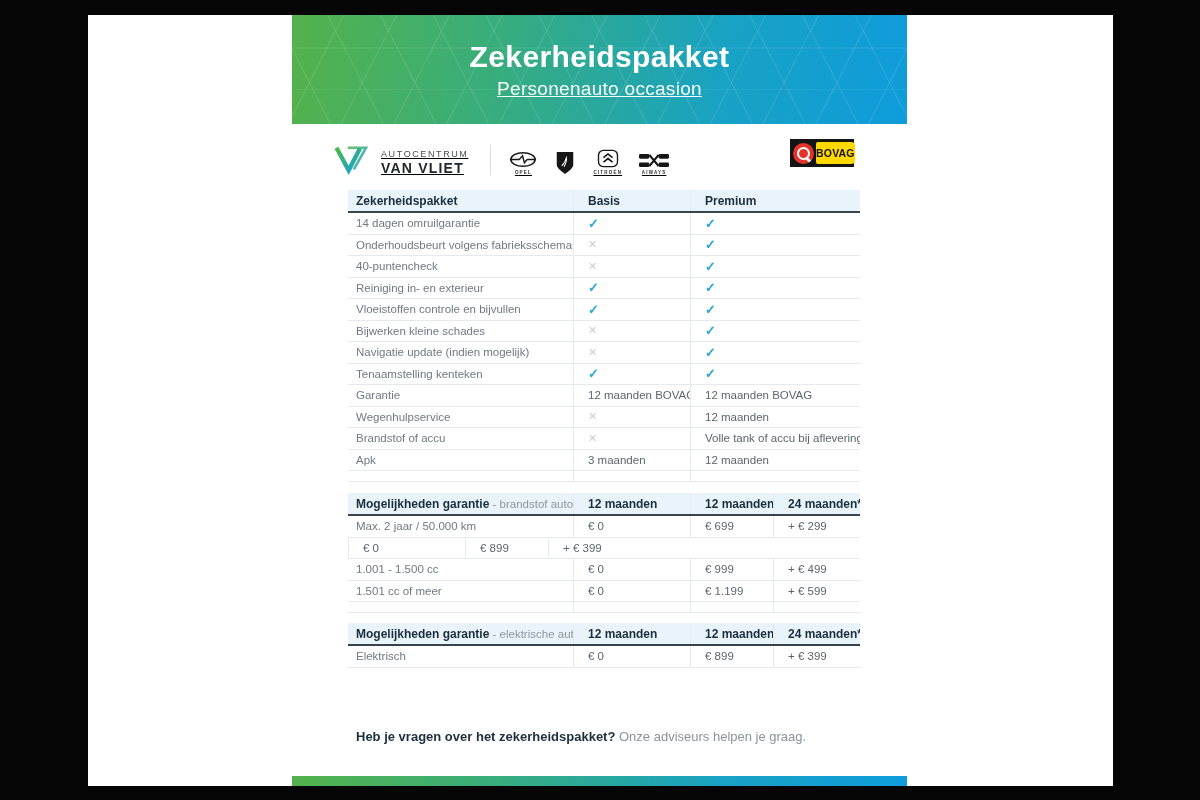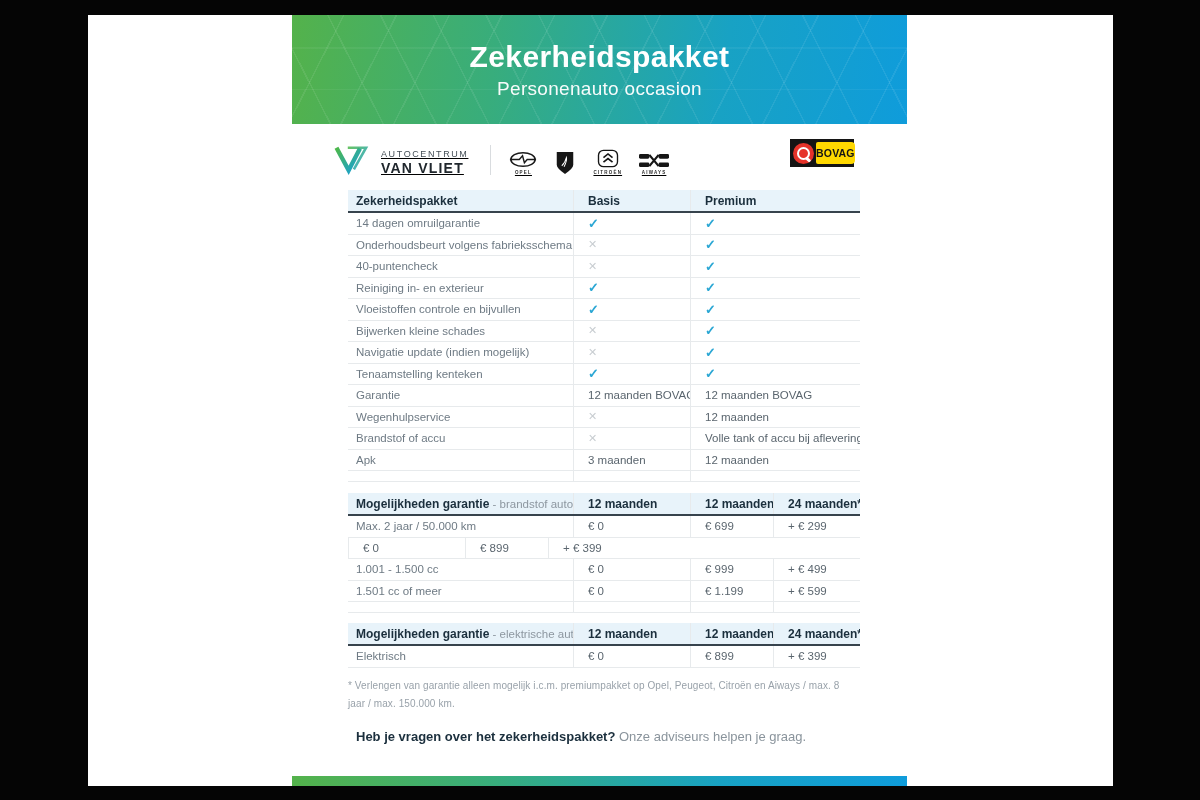--- a/index.html
+++ b/index.html
@@ -11,21 +11,21 @@
   .banner{position:absolute;left:204px;top:0;width:615px;height:109px;
           background:linear-gradient(97deg,#54b24b 0%,#38ad7c 33%,#18a2c4 70%,#0f9cdb 100%);
           overflow:hidden;}
   .banner::before{content:"";position:absolute;inset:-10px;
       background:
         repeating-linear-gradient(63deg, rgba(255,255,255,.08) 0 1.5px, transparent 1.5px 47px),
         repeating-linear-gradient(-63deg, rgba(255,255,255,.08) 0 1.5px, transparent 1.5px 47px),
         repeating-linear-gradient(180deg, rgba(255,255,255,.05) 0 1.5px, transparent 1.5px 42px);}
   .banner-inner{position:relative;text-align:center;color:#fff;padding-top:24px;}
   .banner-title{font-size:30px;font-weight:700;letter-spacing:.4px;line-height:36px;}
-  .banner-sub{font-size:19px;font-weight:400;opacity:.96;margin-top:3px;letter-spacing:.3px;}
+  .banner-sub{font-size:19px;font-weight:400;opacity:.96;margin-top:3px;letter-spacing:.3px;text-decoration:underline;}
 
   
   .logo-row{position:absolute;left:245px;top:116px;height:44px;display:flex;align-items:flex-end;text-decoration:underline;}
   .vv-text{margin-left:8px;line-height:1;}
   .vv-top{font-size:9px;letter-spacing:1.6px;color:#454f57;font-weight:500;}
   .vv-bottom{font-size:14px;letter-spacing:1.2px;color:#20272d;font-weight:800;margin-top:2px;}
   .logo-divider{width:1px;height:30px;background:#d9dcdf;margin:0 18px 0 22px;}
   .brands{display:flex;align-items:flex-end;gap:17px;}
   .brand{display:flex;flex-direction:column;align-items:center;gap:2px;}
   .brand-label{font-size:4.5px;letter-spacing:1.2px;color:#2a2a2a;font-weight:700;}
@@ -304,19 +304,18 @@
         <div class="t-cell c3 head-col">24 maanden*</div>
       </div>
       <div class="t-row">
         <div class="t-cell c0 lab">Elektrisch</div>
         <div class="t-cell c1 val">€ 0</div>
         <div class="t-cell c2 val">€ 899</div>
         <div class="t-cell c3 val">+ € 399</div>
       </div>
     </div>
 
-  <div class="footnote">* Verlengen van garantie alleen mogelijk i.c.m. premiumpakket op Opel, Peugeot, Citroën en Aiways / max. 8 jaar / max. 150.000 km.</div>
   <div class="question">
     <span class="q-bold">Heb je vragen over het zekerheidspakket?</span><span class="q-rest"> Onze adviseurs helpen je graag.</span>
   </div>
 
   <div class="bottom-strip"></div>
 </div>
 
 </body></html>

